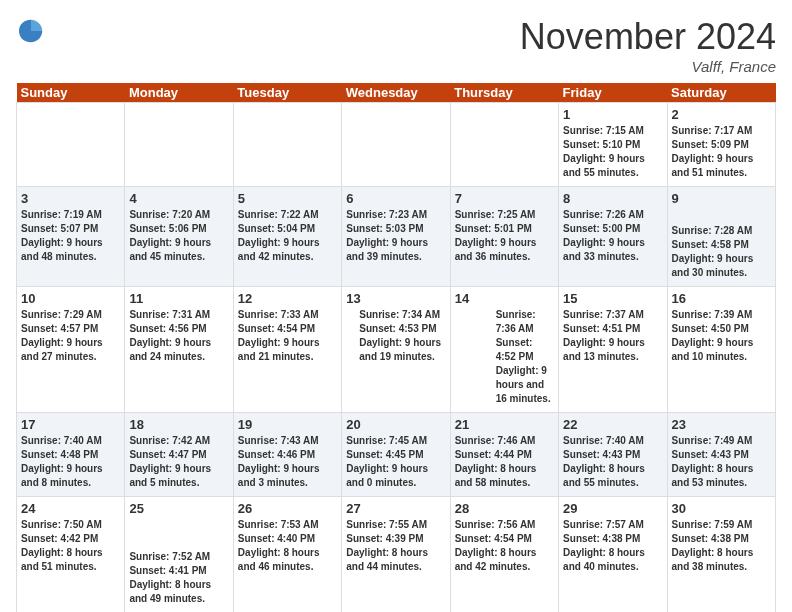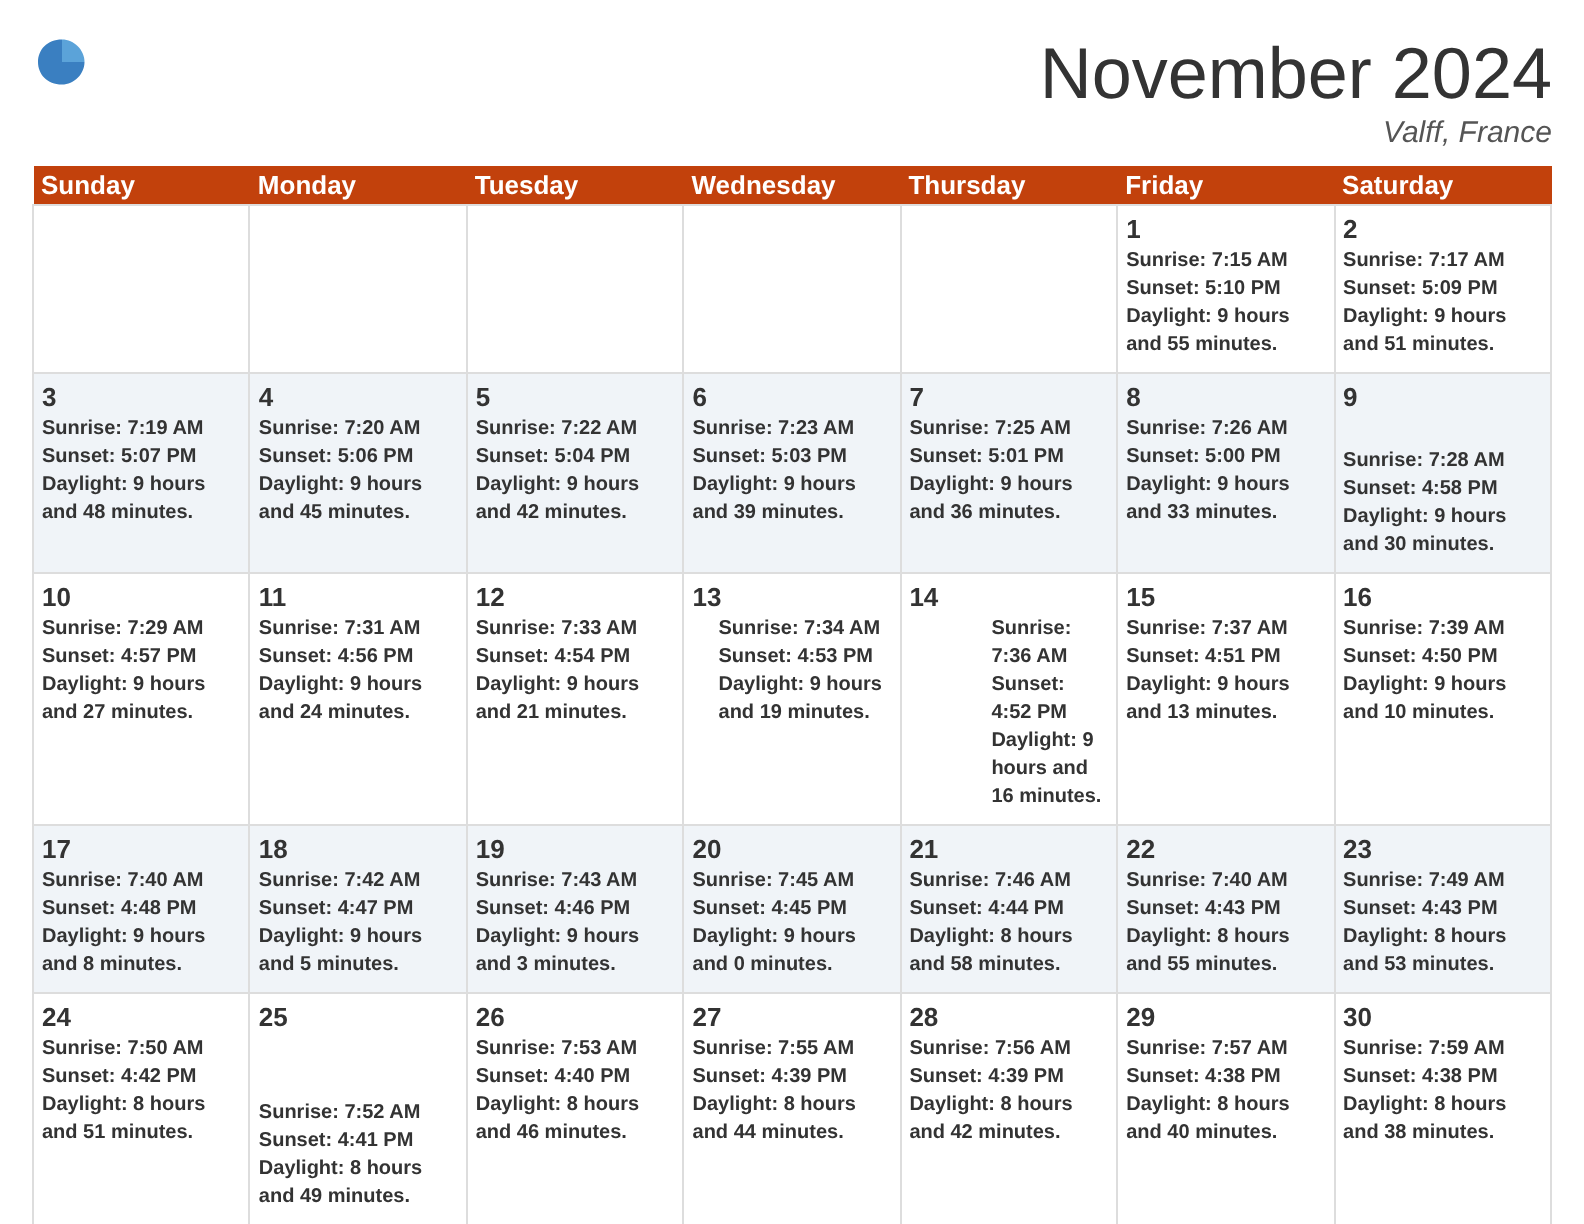--- a/index.html
+++ b/index.html
@@ -291,21 +291,21 @@
         </td>
         <td>
           <span class="day-number">27</span>
           <div class="day-info" style="white-space: pre-line;">Sunrise: 7:55 AM
 Sunset: 4:39 PM
 Daylight: 8 hours and 44 minutes.</div>
         </td>
         <td>
           <span class="day-number">28</span>
           <div class="day-info" style="white-space: pre-line;">Sunrise: 7:56 AM
-Sunset: 4:39 PM
+Sunset: 4:54 PM
 Daylight: 8 hours and 42 minutes.</div>
         </td>
         <td>
           <span class="day-number">29</span>
           <div class="day-info" style="white-space: pre-line;">Sunrise: 7:57 AM
 Sunset: 4:38 PM
 Daylight: 8 hours and 40 minutes.</div>
         </td>
         <td>
           <span class="day-number">30</span>

